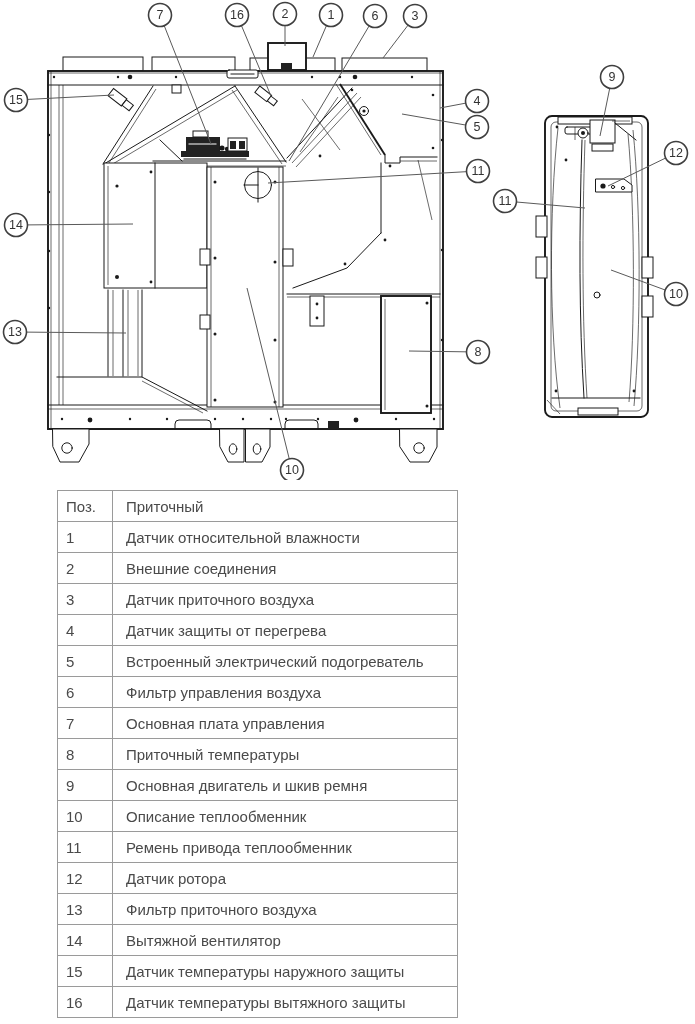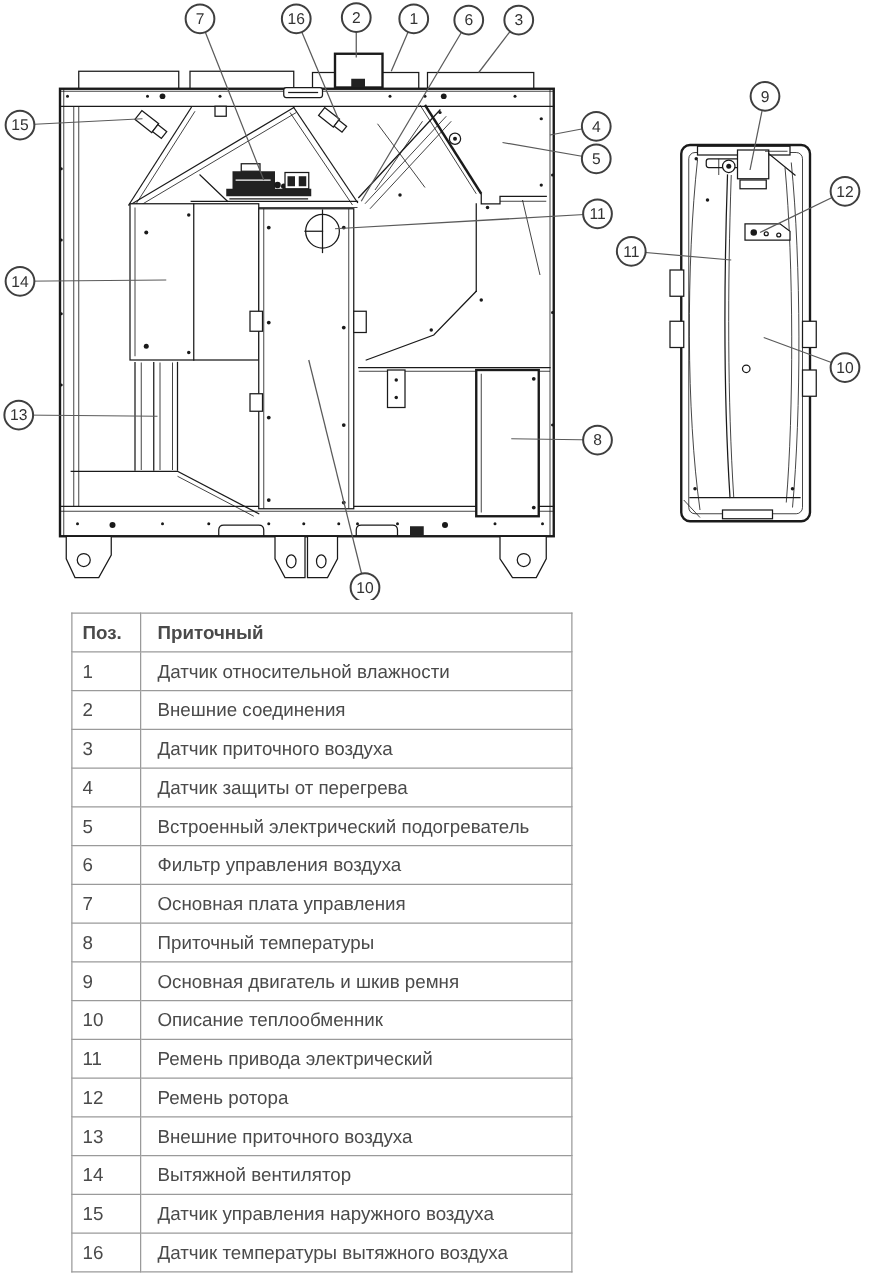--- a/index.html
+++ b/index.html
@@ -15,21 +15,21 @@
   .dot{fill:#1a1a1a;stroke:none;}
   .leader{stroke:#5a5a5a;stroke-width:1;fill:none;}
   .co-circle{fill:#ffffff;stroke:#3f3f3f;stroke-width:1.6;}
   .co-text{font-family:"Liberation Sans",sans-serif;font-size:12.5px;fill:#333333;text-anchor:middle;}
   
   .parts-table{position:absolute;left:57px;top:490px;width:401px;border-collapse:collapse;
                font-family:"Liberation Sans",sans-serif;font-size:15px;color:#4a4a4a;
                table-layout:fixed;}
   .parts-table th,.parts-table td{border:1px solid #9a9a9a;height:30px;padding:0 4px 0 13px;
                text-align:left;vertical-align:middle;white-space:nowrap;overflow:hidden;}
-  .parts-table th{font-weight:bold;}
+  .parts-table th{font-weight:normal;}
   .parts-table .pos{width:42px;padding-left:8px;}
 </style>
 </head>
 <body>
 
 <div class="screen">
 
   <svg class="diagram-svg" width="695" height="480" viewBox="0 0 695 480">
 
     <g>
@@ -417,38 +417,38 @@
         <tr>
           <td class="pos">9</td>
           <td>Основная двигатель и шкив ремня</td>
         </tr>
         <tr>
           <td class="pos">10</td>
           <td>Описание теплообменник</td>
         </tr>
         <tr>
           <td class="pos">11</td>
-          <td>Ремень привода электрический</td>
+          <td>Ремень привода теплообменник</td>
         </tr>
         <tr>
           <td class="pos">12</td>
-          <td>Ремень ротора</td>
+          <td>Датчик ротора</td>
         </tr>
         <tr>
           <td class="pos">13</td>
-          <td>Внешние приточного воздуха</td>
+          <td>Фильтр приточного воздуха</td>
         </tr>
         <tr>
           <td class="pos">14</td>
           <td>Вытяжной вентилятор</td>
         </tr>
         <tr>
           <td class="pos">15</td>
-          <td>Датчик управления наружного воздуха</td>
+          <td>Датчик температуры наружного защиты</td>
         </tr>
         <tr>
           <td class="pos">16</td>
-          <td>Датчик температуры вытяжного воздуха</td>
+          <td>Датчик температуры вытяжного защиты</td>
         </tr>
       </tbody>
   </table>
 
 </div>
 
 </body></html>

